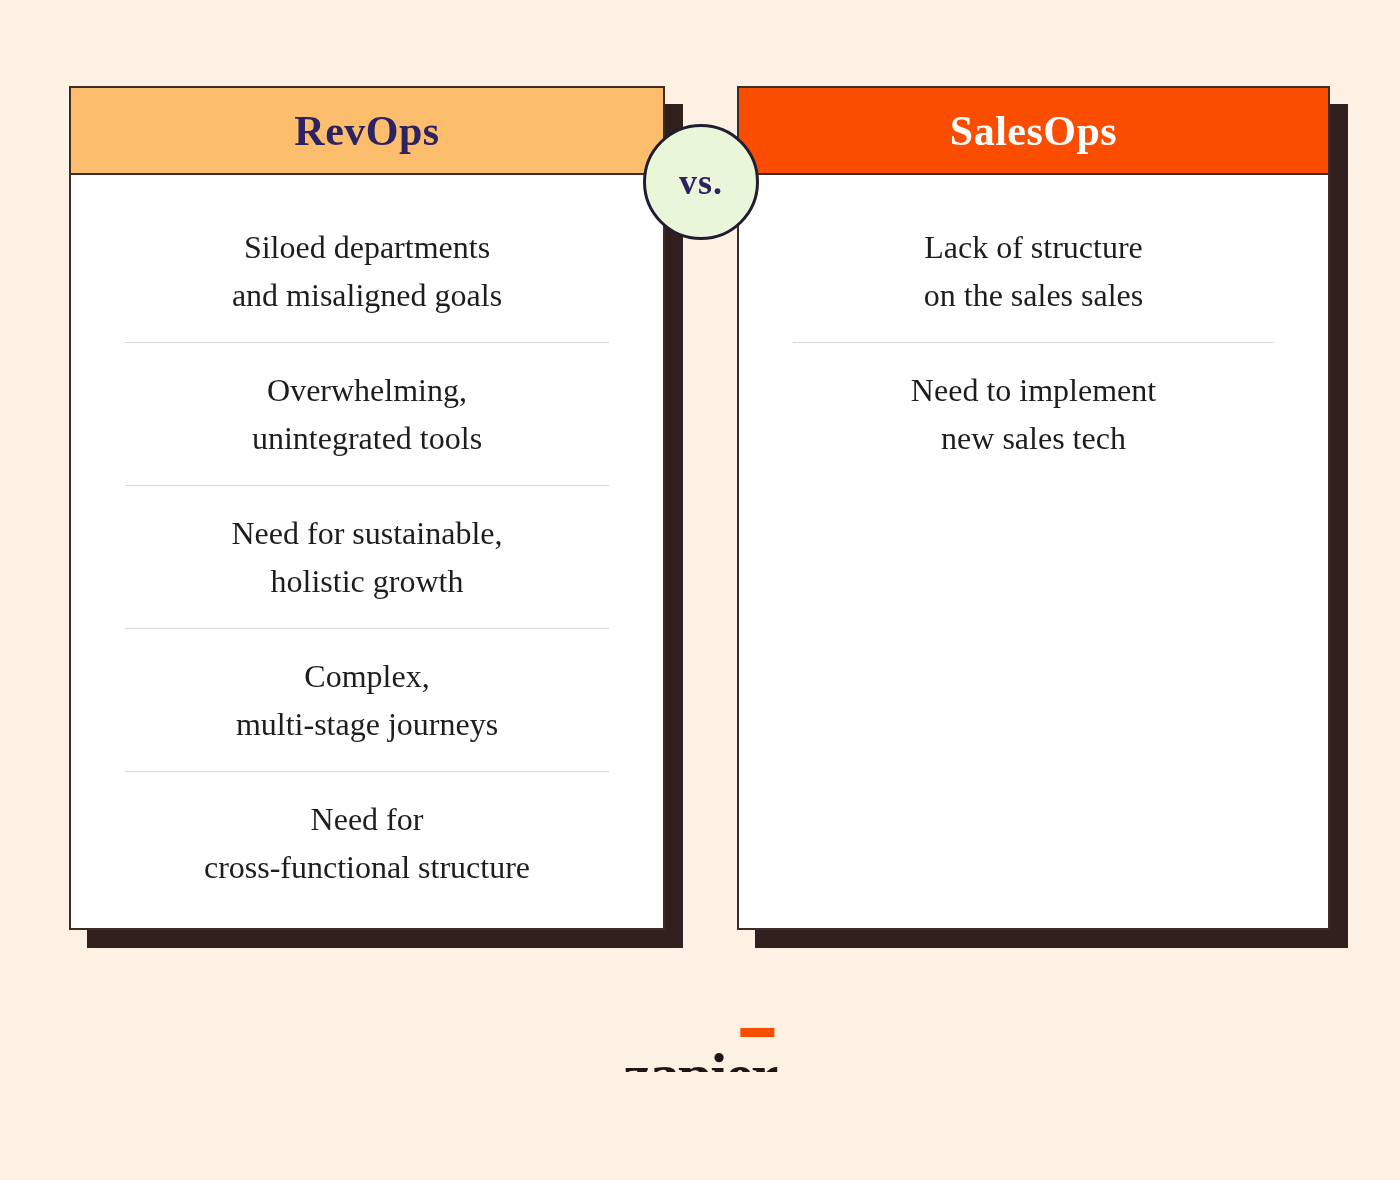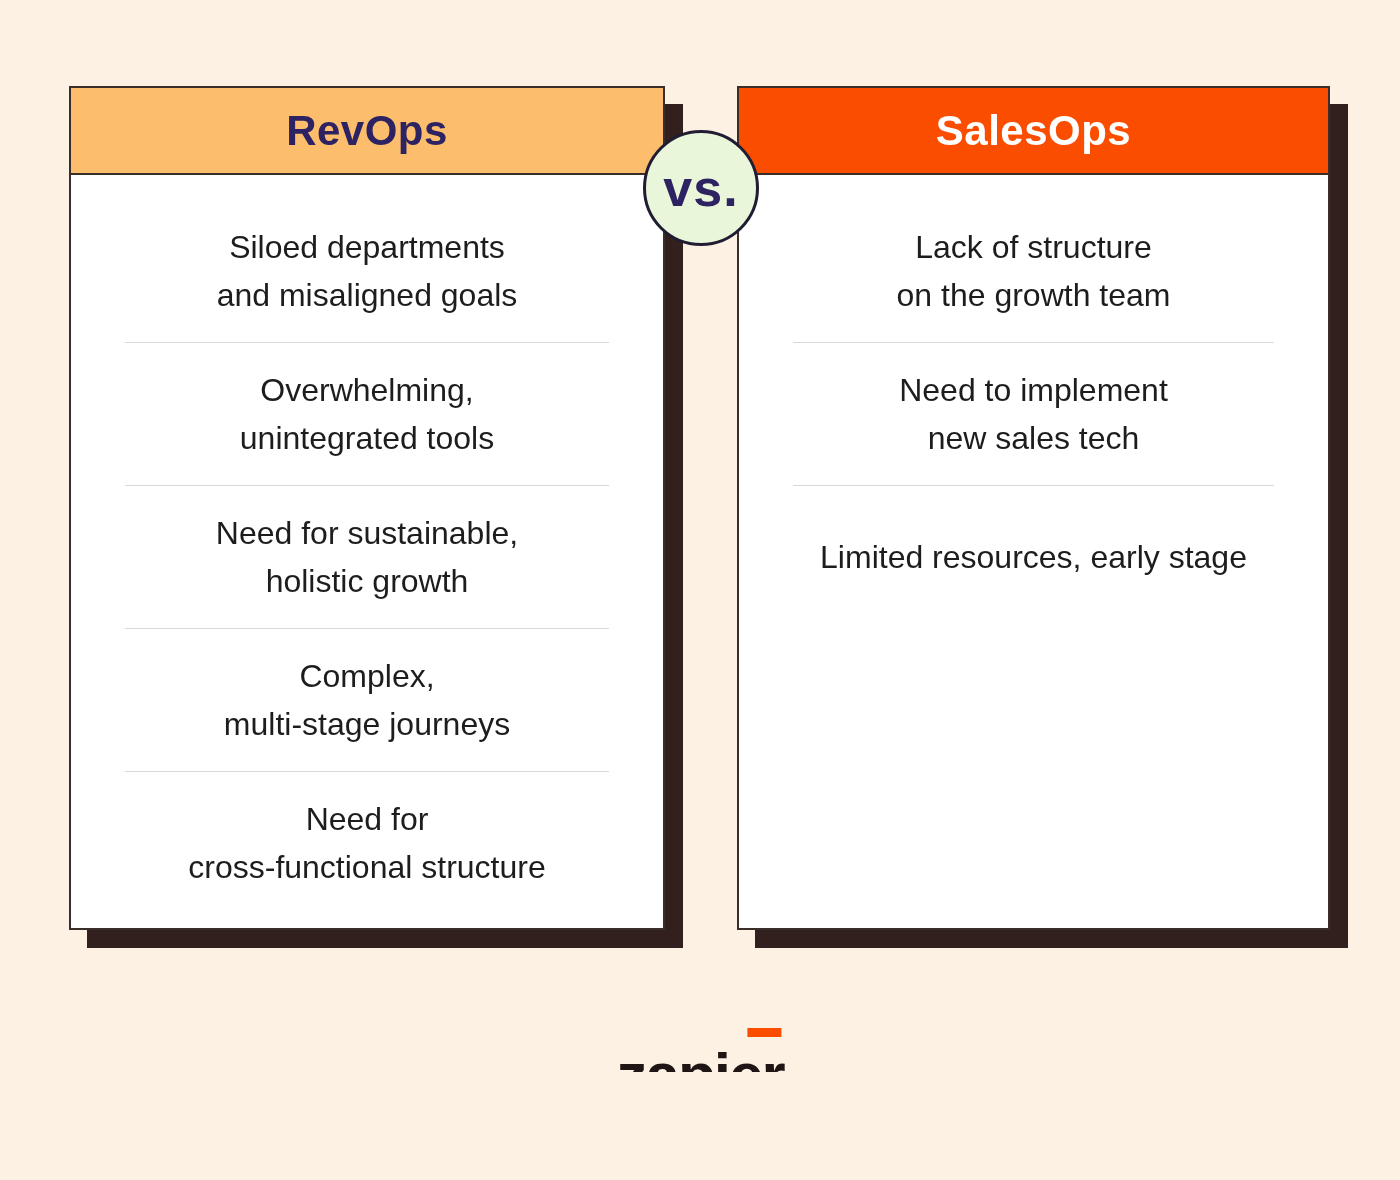--- a/index.html
+++ b/index.html
@@ -19,20 +19,21 @@
     --logo-accent:#fb4d00;
   }
   *{margin:0;padding:0;box-sizing:border-box;}
   html,body{background:var(--page-bg);}
   body{font-family:"Liberation Sans","DejaVu Sans",sans-serif;}
   .canvas{
     position:relative;
     width:1400px;height:1072px;
     background:var(--page-bg);
     overflow:hidden;
+    font-family:Liberation Serif, serif;
   }
   .card{
     position:absolute;
     top:86px;
     height:844px;
     background:#ffffff;
     border:2px solid var(--card-border);
     box-shadow:18px 18px 0 var(--card-shadow);
   }
   .card.left{left:69px;width:596px;}
@@ -60,27 +61,27 @@
     white-space:pre-line;
     padding:0 0;
   }
   .row + .row::before{
     content:"";
     position:absolute;top:0;left:54px;right:54px;height:1px;
     background:var(--divider);
   }
   .vs-badge{
     position:absolute;
-    left:643px;top:130px;
+    left:643px;top:124px;
     width:116px;height:116px;
     border-radius:50%;
     background:var(--badge-bg);
     border:3px solid var(--badge-border);
     display:flex;align-items:center;justify-content:center;
-    font-size:52px;font-weight:bold;
+    font-size:36px;font-weight:bold;
     color:var(--badge-text);
     letter-spacing:1px;
     z-index:5;
   }
   .logo{
     position:absolute;
     top:1028px;left:50%;
     transform:translateX(-50%);
     display:flex;align-items:flex-end;flex-direction:column;
   }
@@ -118,24 +119,23 @@
 cross-functional structure</div>
     </div>
   </div>
 
   <div class="card right">
     <div class="card-header">
       <span>SalesOps</span>
     </div>
     <div class="card-body">
       <div class="row">Lack of structure
-on the growth team</div>
+on the sales sales</div>
       <div class="row">Need to implement
 new sales tech</div>
-      <div class="row">Limited resources, early stage</div>
     </div>
   </div>
 
   <div class="vs-badge">
     <span>vs.</span>
   </div>
 
   <div class="logo">
     <span class="logo-underscore"></span>
     <span class="logo-text">zapier</span>

